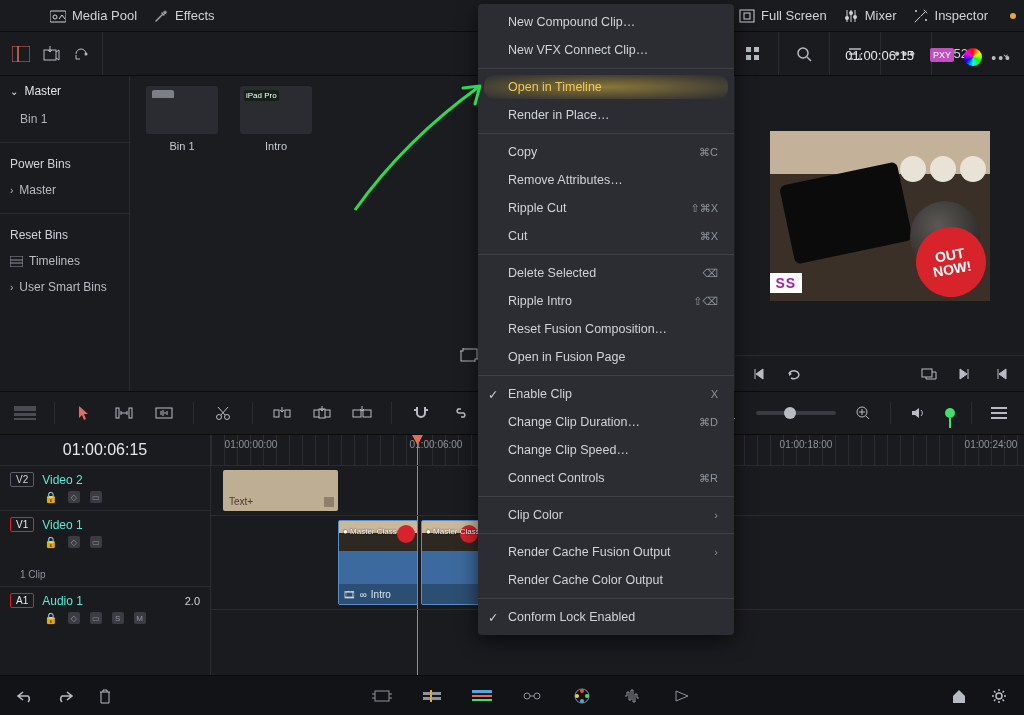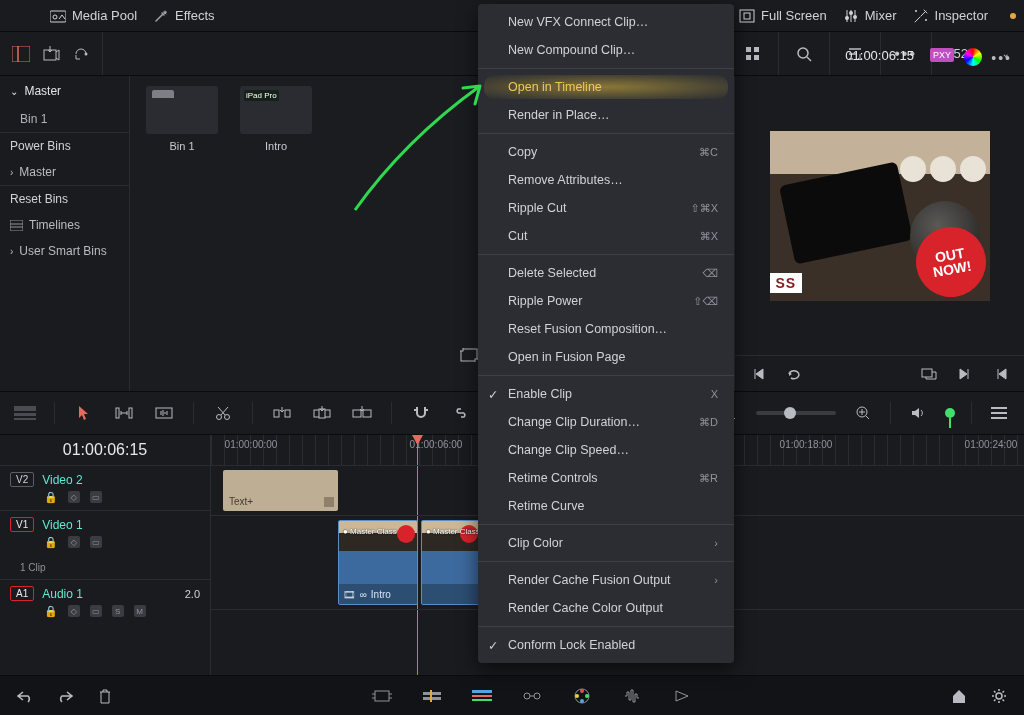--- a/index.html
+++ b/index.html
@@ -14,21 +14,21 @@
 .tb-icon { width:22px; height:22px; display:flex; align-items:center; justify-content:center; cursor:pointer; color:#b8bcc2; }
 .tb-icon.active { color:#e66a5e; }
 .toolbar2 .spacer { flex:1; }
 .tb-group { display:flex; align-items:center; gap:14px; padding:0 14px; height:100%; border-left:1px solid #2a2c31; }
 .tb-group:first-of-type{border-left:none;}
 .zoom-pct { font-size:13px; color:#cfd3d8; cursor:pointer; padding:0 8px;}
 .main { display:flex; height:315px; }
 .sidebar { width:130px; border-right:1px solid #2a2c31; display:flex; flex-direction:column; font-size:12px; }
 .sidebar-header { display:flex; align-items:center; gap:6px; padding:8px 10px; cursor:pointer; color:#e2e4e8; }
 .sidebar-item { padding:6px 20px; cursor:pointer; color:#aeb2bb; }
-.sidebar-section { border-top:1px solid #2a2c31; }
+.sidebar-section { margin-top:10px; border-top:1px solid #2a2c31; padding-top:8px; }
 .sidebar-section .title { padding:6px 10px; font-size:12px; color:#cfd3d8; }
 .row-item { display:flex; align-items:center; gap:6px; padding:6px 10px; cursor:pointer; font-size:12px; }
 .chev { font-size:10px; }
 .media-area { flex:1; position:relative; padding:10px 16px; display:flex; gap:22px; align-items:flex-start; background:#1b1c20; }
 .clip { display:flex; flex-direction:column; align-items:center; gap:6px; cursor:pointer; }
 .clip .thumb { width:72px; height:48px; border-radius:3px; background:#2a2c31; position:relative; overflow:hidden; }
 .clip .label { font-size:11px; color:#c6cad1; }
 .folder-thumb { background:linear-gradient(180deg,#6b6e75,#4a4c52); border-radius:2px; position:relative; }
 .folder-thumb::before { content:""; position:absolute; top:4px; left:6px; width:22px; height:8px; background:#7c7f86; border-radius:2px 2px 0 0; }
 .intro-thumb { background:linear-gradient(135deg,#00a34e 40%,#000 40%); position:relative; }
@@ -40,21 +40,21 @@
 .viewer-top { flex:1; display:flex; align-items:center; justify-content:center; }
 .viewer-img { width:220px; height:170px; position:relative; background:linear-gradient(180deg,#c4b19a 0% 25%,#3a3028 25% 100%); overflow:hidden; }
 .pad { position:absolute; left:16px; top:42px; width:120px; height:80px; background:#0b0b0c; border-radius:6px; transform:rotate(-12deg); }
 .btn-round { position:absolute; border-radius:50%; background:#e9e2d6; }
 .btn-round.b1{left:130px;top:25px;width:26px;height:26px;}
 .btn-round.b2{left:160px;top:25px;width:26px;height:26px;}
 .btn-round.b3{left:190px;top:25px;width:26px;height:26px;}
 .dial { position:absolute; right:10px; top:70px; width:70px; height:70px; border-radius:50%; background:radial-gradient(circle at 40% 35%,#5a5956,#1d1c1a); }
 .out-now { position:absolute; right:4px; bottom:4px; width:70px; height:70px; border-radius:50%; background:#d8232a; display:flex; align-items:center; justify-content:center; text-align:center; transform:rotate(-10deg); }
 .out-now span { color:#fff; font-weight:bold; font-size:14px; line-height:14px; }
-.ss-tag { position:absolute; left:0; bottom:8px; background:#fff; color:#7f1d1d; font-weight:bold; padding:2px 6px; font-size:14px; letter-spacing:1px; }
+.ss-tag { position:absolute; left:0; bottom:8px; background:#fff; color:#a21caf; font-weight:bold; padding:2px 6px; font-size:14px; letter-spacing:1px; }
 .viewer-ctrl { height:36px; display:flex; align-items:center; justify-content:space-between; padding:0 12px; font-size:14px; color:#b8bcc2; border-top:1px solid #2a2c31;}
 .viewer-ctrl .grp { display:flex; gap:14px; }
 .bar3 { height:44px; display:flex; align-items:center; border-top:1px solid #0b0b0c; border-bottom:1px solid #0b0b0c; }
 .bar3 .left { display:flex; align-items:center; gap:18px; padding:0 14px; height:100%; }
 .bar3 .right { display:flex; align-items:center; gap:16px; padding:0 14px; margin-left:auto; }
 .vsep { width:1px; height:22px; background:#2a2c31; }
 .pointer { color:#e66a5e; }
 .duration-row { height:30px; display:flex; }
 .duration-left { width:210px; display:flex; align-items:center; justify-content:center; font-size:16px; color:#e6e8eb; }
 .ruler { flex:1; position:relative; border-left:1px solid #2a2c31; background:repeating-linear-gradient(90deg,#2a2c31 0 1px,transparent 1px 13px); }
@@ -62,21 +62,21 @@
 .playhead { position:absolute; top:0; bottom:-260px; width:1px; background:#e66a5e; }
 .playhead::before { content:""; position:absolute; top:0; left:-5px; width:11px; height:10px; background:#e66a5e; clip-path:polygon(0 0,100% 0,50% 100%); }
 .tracks { display:flex; height:260px; }
 .track-labels { width:210px; display:flex; flex-direction:column; }
 .track { border-top:1px solid #2a2c31; padding:6px 10px; display:flex; flex-direction:column; gap:4px; }
 .track .hdr { display:flex; align-items:center; gap:8px; }
 .badge { border:1px solid #5a5e68; padding:1px 5px; font-size:10px; border-radius:2px; color:#cfd3d8; }
 .badge.sel { border-color:#d8232a; color:#e8ebef; }
 .track-name { font-size:12px; color:#5eead4; }
 .track .icons { display:flex; gap:10px; font-size:11px; color:#8f939b; padding-left:34px;}
-.clip-small { font-size:10px; color:#8f939b; padding-left:10px; margin-top:9px;}
+.clip-small { font-size:10px; color:#8f939b; padding-left:10px; margin-top:16px;}
 .lvl { font-size:11px; color:#cfd3d8; margin-left:auto; }
 .track-area { flex:1; position:relative; border-left:1px solid #2a2c31; }
 .track-row { position:absolute; left:0; right:0; border-top:1px solid #2a2c31; }
 .v2-row { top:0; height:50px; }
 .v1-row { top:50px; height:94px; }
 .a1-row { top:144px; height:60px; }
 .clip-block { position:absolute; top:4px; bottom:4px; border-radius:2px; overflow:hidden; }
 .text-clip { left:12px; width:115px; background:#beae93; }
 .text-clip::after { content:"Text+"; position:absolute; left:6px; bottom:4px; font-size:10px; color:#453b2f; }
 .text-clip .fx { position:absolute; right:4px; bottom:4px; width:10px; height:10px; background:#453b2f; opacity:.4; }
@@ -597,24 +597,24 @@
         <svg width="16" height="16">
           <circle cx="8" cy="8" r="3" fill="none" stroke="#b8bcc2" stroke-width="1.5"></circle>
           <path d="M8 1 V3 M8 13 V15 M1 8 H3 M13 8 H15 M3 3 L4.5 4.5 M11.5 11.5 L13 13 M13 3 L11.5 4.5 M4.5 11.5 L3 13" stroke="#b8bcc2" stroke-width="1.5"></path>
         </svg>
       </span>
   </div>
 </div>
 
 <div class="ctx-menu" id="ctx">
     <div class="mi">
+      <span>New Compound Clip…</span>
+    </div>
+    <div class="mi">
       <span>New VFX Connect Clip…</span>
-    </div>
-    <div class="mi">
-      <span>New Compound Clip…</span>
     </div>
     <hr>
     <div class="mi hl">
       <span>Open in Timeline</span>
     </div>
     <div class="mi">
       <span>Render in Place…</span>
     </div>
     <hr>
     <div class="mi">
@@ -631,21 +631,21 @@
     <div class="mi">
       <span>Cut</span>
       <span class="sc">⌘X</span>
     </div>
     <hr>
     <div class="mi">
       <span>Delete Selected</span>
       <span class="sc">⌫</span>
     </div>
     <div class="mi">
-      <span>Ripple Power</span>
+      <span>Ripple Intro</span>
       <span class="sc">⇧⌫</span>
     </div>
     <div class="mi">
       <span>Reset Fusion Composition…</span>
     </div>
     <div class="mi">
       <span>Open in Fusion Page</span>
     </div>
     <hr>
     <div class="mi check">
@@ -653,25 +653,22 @@
       <span class="sc">X</span>
     </div>
     <div class="mi">
       <span>Change Clip Duration…</span>
       <span class="sc">⌘D</span>
     </div>
     <div class="mi">
       <span>Change Clip Speed…</span>
     </div>
     <div class="mi">
-      <span>Retime Controls</span>
+      <span>Connect Controls</span>
       <span class="sc">⌘R</span>
-    </div>
-    <div class="mi">
-      <span>Retime Curve</span>
     </div>
     <hr>
     <div class="mi">
       <span>Clip Color</span>
       <span class="arr">›</span>
     </div>
     <hr>
     <div class="mi">
       <span>Render Cache Fusion Output</span>
       <span class="arr">›</span>

